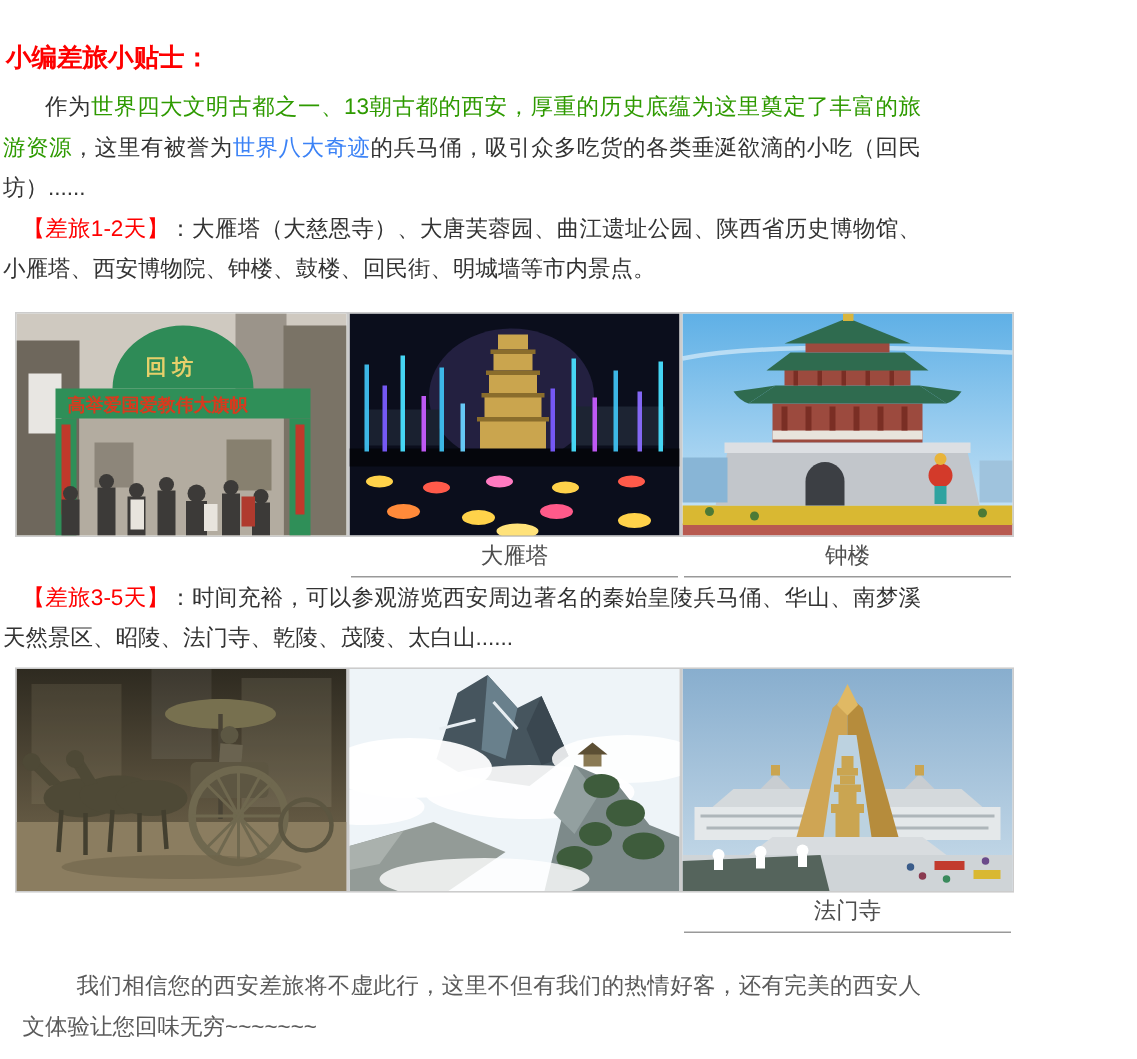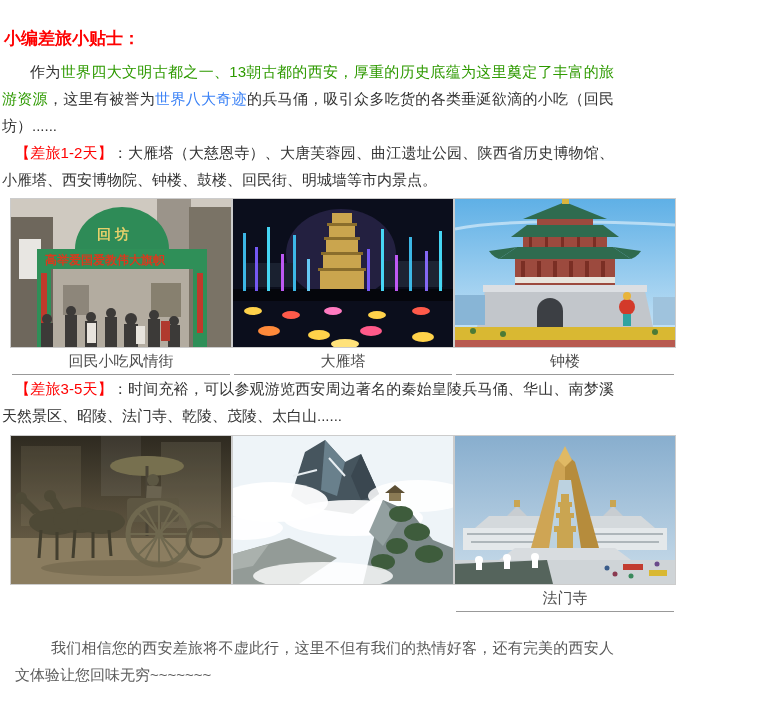--- a/index.html
+++ b/index.html
@@ -8,21 +8,21 @@
   .page{padding:28px 8px 0 2px;box-sizing:border-box;width:622px;}
   .page-title{font-family:"Liberation Serif","DejaVu Serif",serif;
        font-size:17px;font-weight:bold;color:#fe0000;
        margin:0 0 8px 2px;line-height:22px;}
   p.body-p{font-size:15px;line-height:27px;margin:0;text-align:justify;color:#333;}
   .indent2{text-indent:28px;}
   .indent1{text-indent:13px;}
   .green{color:#2e9a00;}
   .redrun{color:#3b82f6;}
   .redlabel{color:#ff0000;}
-  .gallery{display:flex;justify-content:space-between;padding:0 5px 0 8px;margin-top:5px;}
+  .gallery{display:flex;justify-content:space-between;padding:0 5px 0 8px;margin-top:15px;}
   .gallery.g2{margin-top:6px;}
   .gcard{width:222px;}
   .photo{width:220px;height:148px;border:1px solid #ccc;display:block;background:#eee;}
   .photo svg{display:block;width:220px;height:148px;}
   .caption{margin:3px 2px 0 2px;text-align:center;font-size:15px;line-height:19px;
        color:#4d4d4d;padding-bottom:4px;border-bottom:1px solid #999;}
   .para3{margin-top:26px;}
   .closing{margin:22px 0 0 0;padding-left:13px;font-size:15px;line-height:27px;
        color:#5a5a5a;text-indent:36px;text-align:justify;}
 </style>
@@ -76,21 +76,20 @@
           </g>
           <g fill="#e8e4dd">
             <rect x="76" y="124" width="9" height="20"></rect>
             <rect x="125" y="127" width="9" height="18"></rect>
           </g>
           <g fill="#b03a2e">
               <rect x="150" y="122" width="9" height="20"></rect>
             </g>
         </svg>
       </span>
-      <div class="caption">回民小吃风情街</div>
     </div>
 
     <div class="gcard">
       <span class="photo">
         <svg viewBox="0 0 220 148" preserveAspectRatio="none">
           <rect width="220" height="148" fill="#0b0e1c"></rect>
           <ellipse cx="108" cy="55" rx="55" ry="45" fill="#232040"></ellipse>
           <rect x="150" y="62" width="60" height="26" fill="#1d2433"></rect>
           <rect x="10" y="64" width="50" height="24" fill="#1a2130"></rect>
           <g fill="#caa54e">

